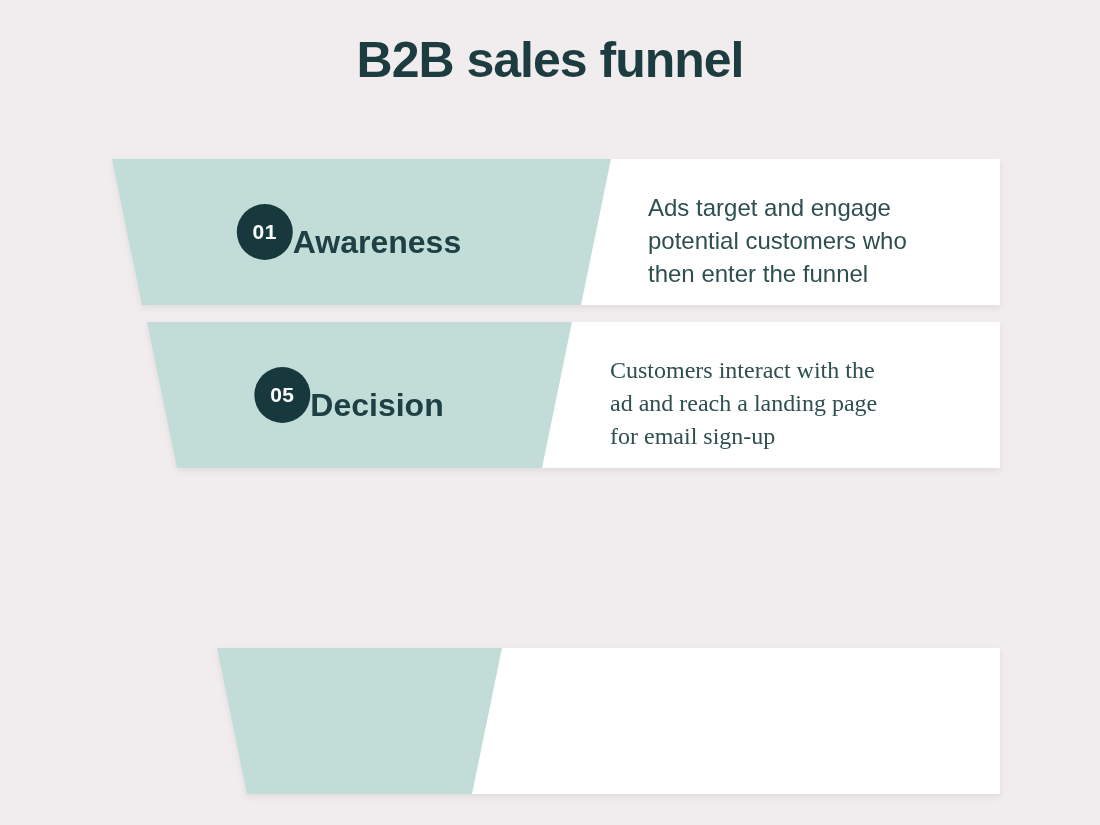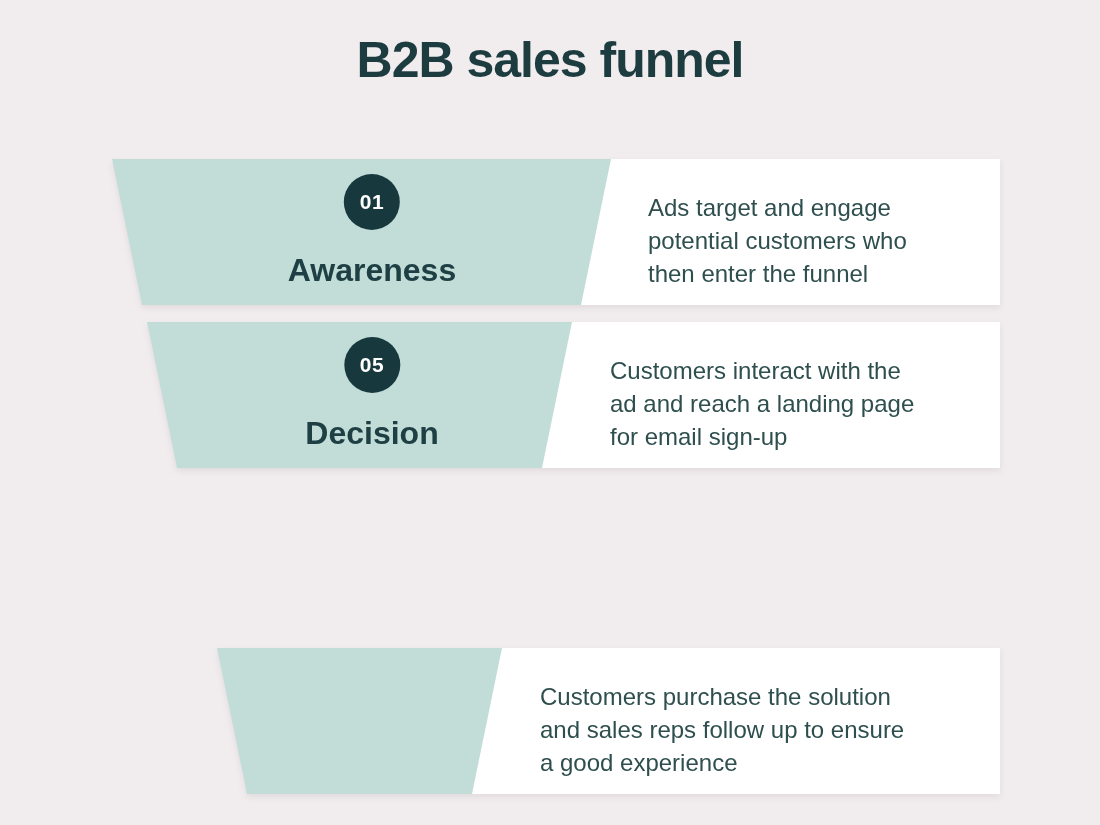--- a/index.html
+++ b/index.html
@@ -50,28 +50,27 @@
   .r1 .card  { clip-path: polygon(611px 0, 1000px 0, 1000px 100%, 581px 100%); }
   .r2 .shape { clip-path: polygon(147px 0, 573px 0, 543px 100%, 177px 100%); }
   .r2 .card  { clip-path: polygon(572px 0, 1000px 0, 1000px 100%, 542px 100%); }
   .r3 .shape { clip-path: polygon(182px 0, 538px 0, 508px 100%, 212px 100%); }
   .r3 .card  { clip-path: polygon(537px 0, 1000px 0, 1000px 100%, 507px 100%); }
   .r4 .shape { clip-path: polygon(217px 0, 503px 0, 473px 100%, 247px 100%); }
   .r4 .card  { clip-path: polygon(502px 0, 1000px 0, 1000px 100%, 472px 100%); }
 
   .stage-content {
     position: absolute;
-    left: 372px;
+    left: 349px;
     top: 0;
     height: 100%;
     transform: translateX(-50%);
     display: flex;
-    flex-direction: column;
     align-items: center;
-    justify-content: center;
+    justify-content: flex-end;
     z-index: 2;
   }
   .badge {
     width: 56px;
     height: 56px;
     border-radius: 50%;
     background: #17393e;
     color: #ffffff;
     display: flex;
     align-items: center;
@@ -89,21 +88,21 @@
   }
   .desc-wrap {
     position: absolute;
     top: 0;
     bottom: 0;
     display: flex;
     align-items: center;
     z-index: 2;
   }
   .r1 .desc-wrap { left: 648px; }
-  .r2 .desc-wrap { left: 610px; }
+  .r2 .desc-wrap { left: 610px; font-family: Liberation Serif, serif; }
   .r3 .desc-wrap { left: 575px; }
   .r4 .desc-wrap { left: 540px; }
   .desc {
     font-size: 24px;
     line-height: 33px;
     color: #2e4f4e;
     white-space: pre-line;
     margin-top: 16px;
   }
 </style>
@@ -143,20 +142,15 @@
       <div class="desc">Customers interact with the
 ad and reach a landing page
 for email sign-up</div>
     </div>
   </div>
 
 
   <div class="row r4">
     <div class="shape"></div>
     <div class="card"></div>
-    <div class="desc-wrap">
-      <div class="desc">Customers purchase the solution
-and sales reps follow up to ensure
-a good experience</div>
-    </div>
   </div>
 
 </div>
 
 </body></html>

